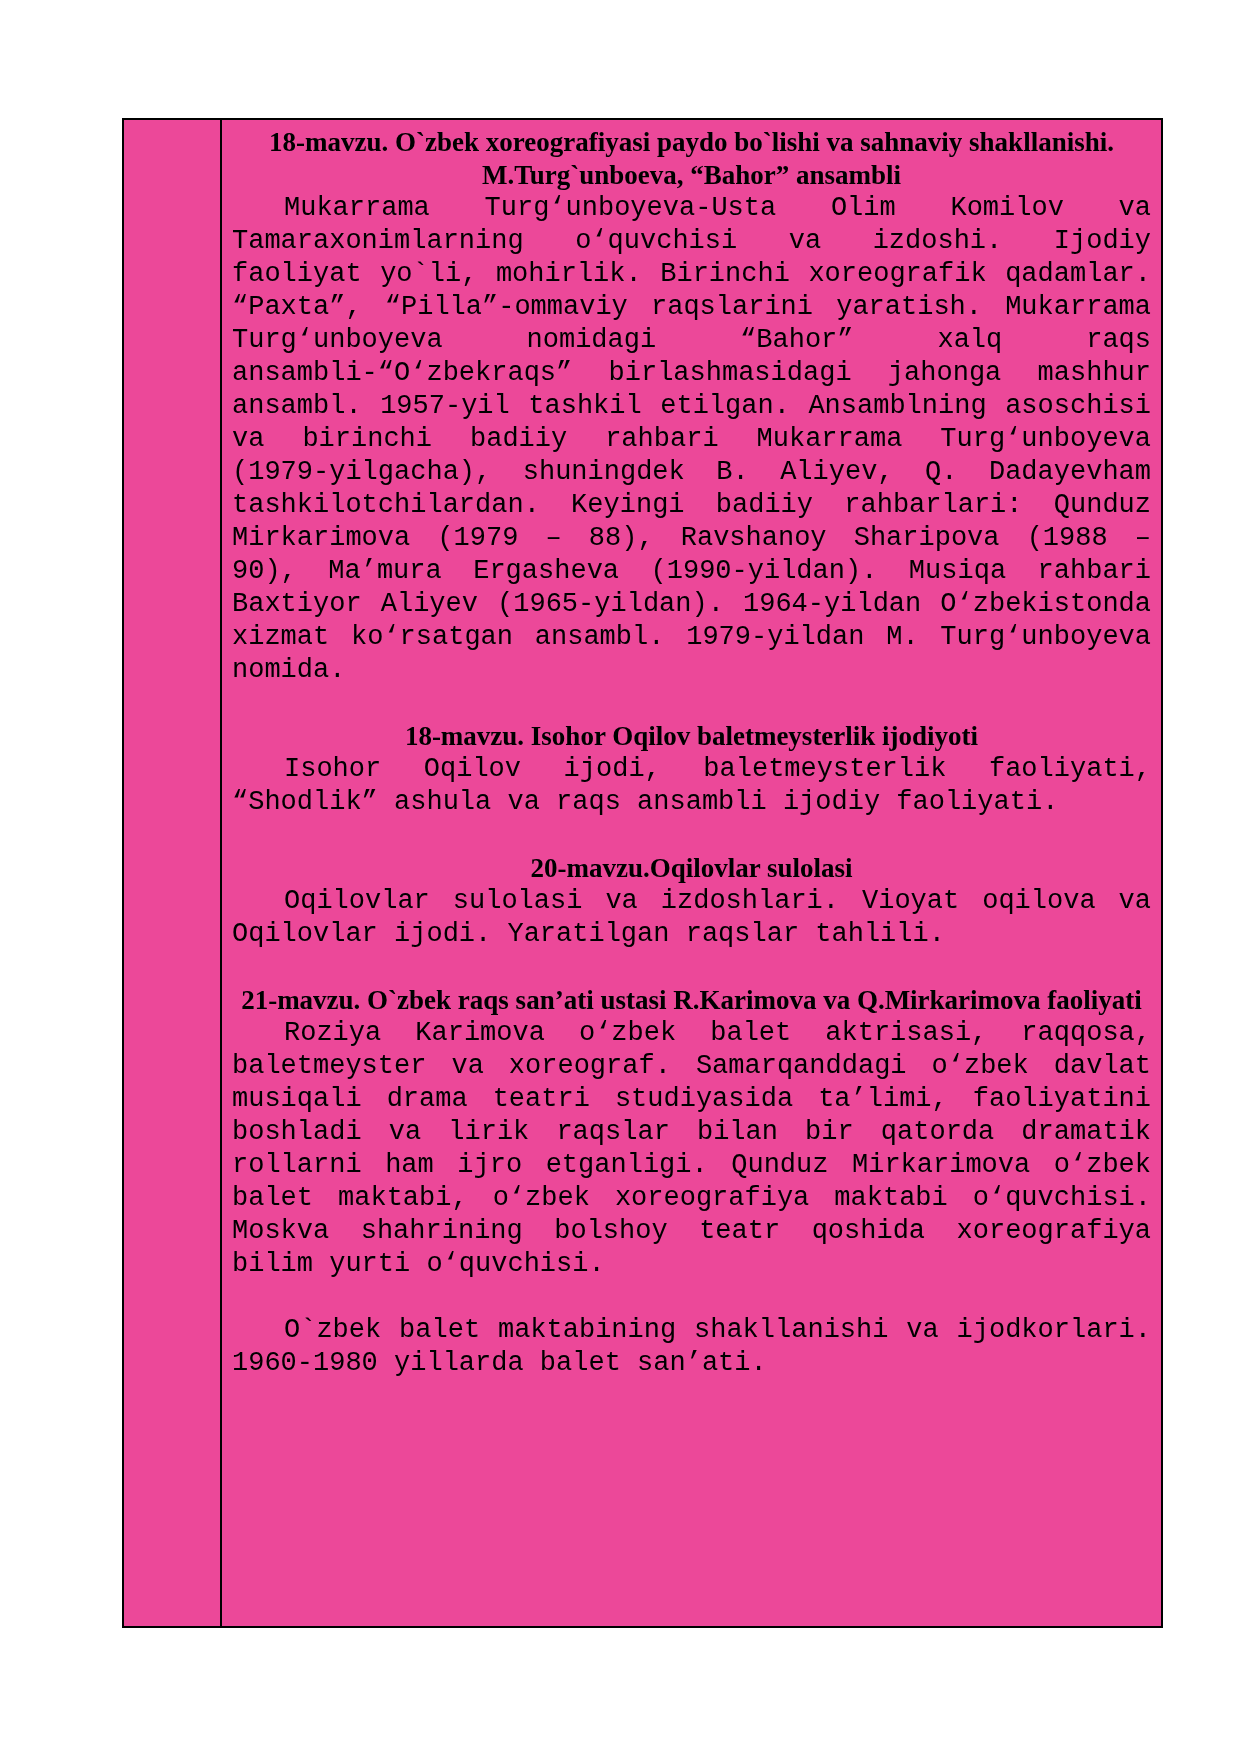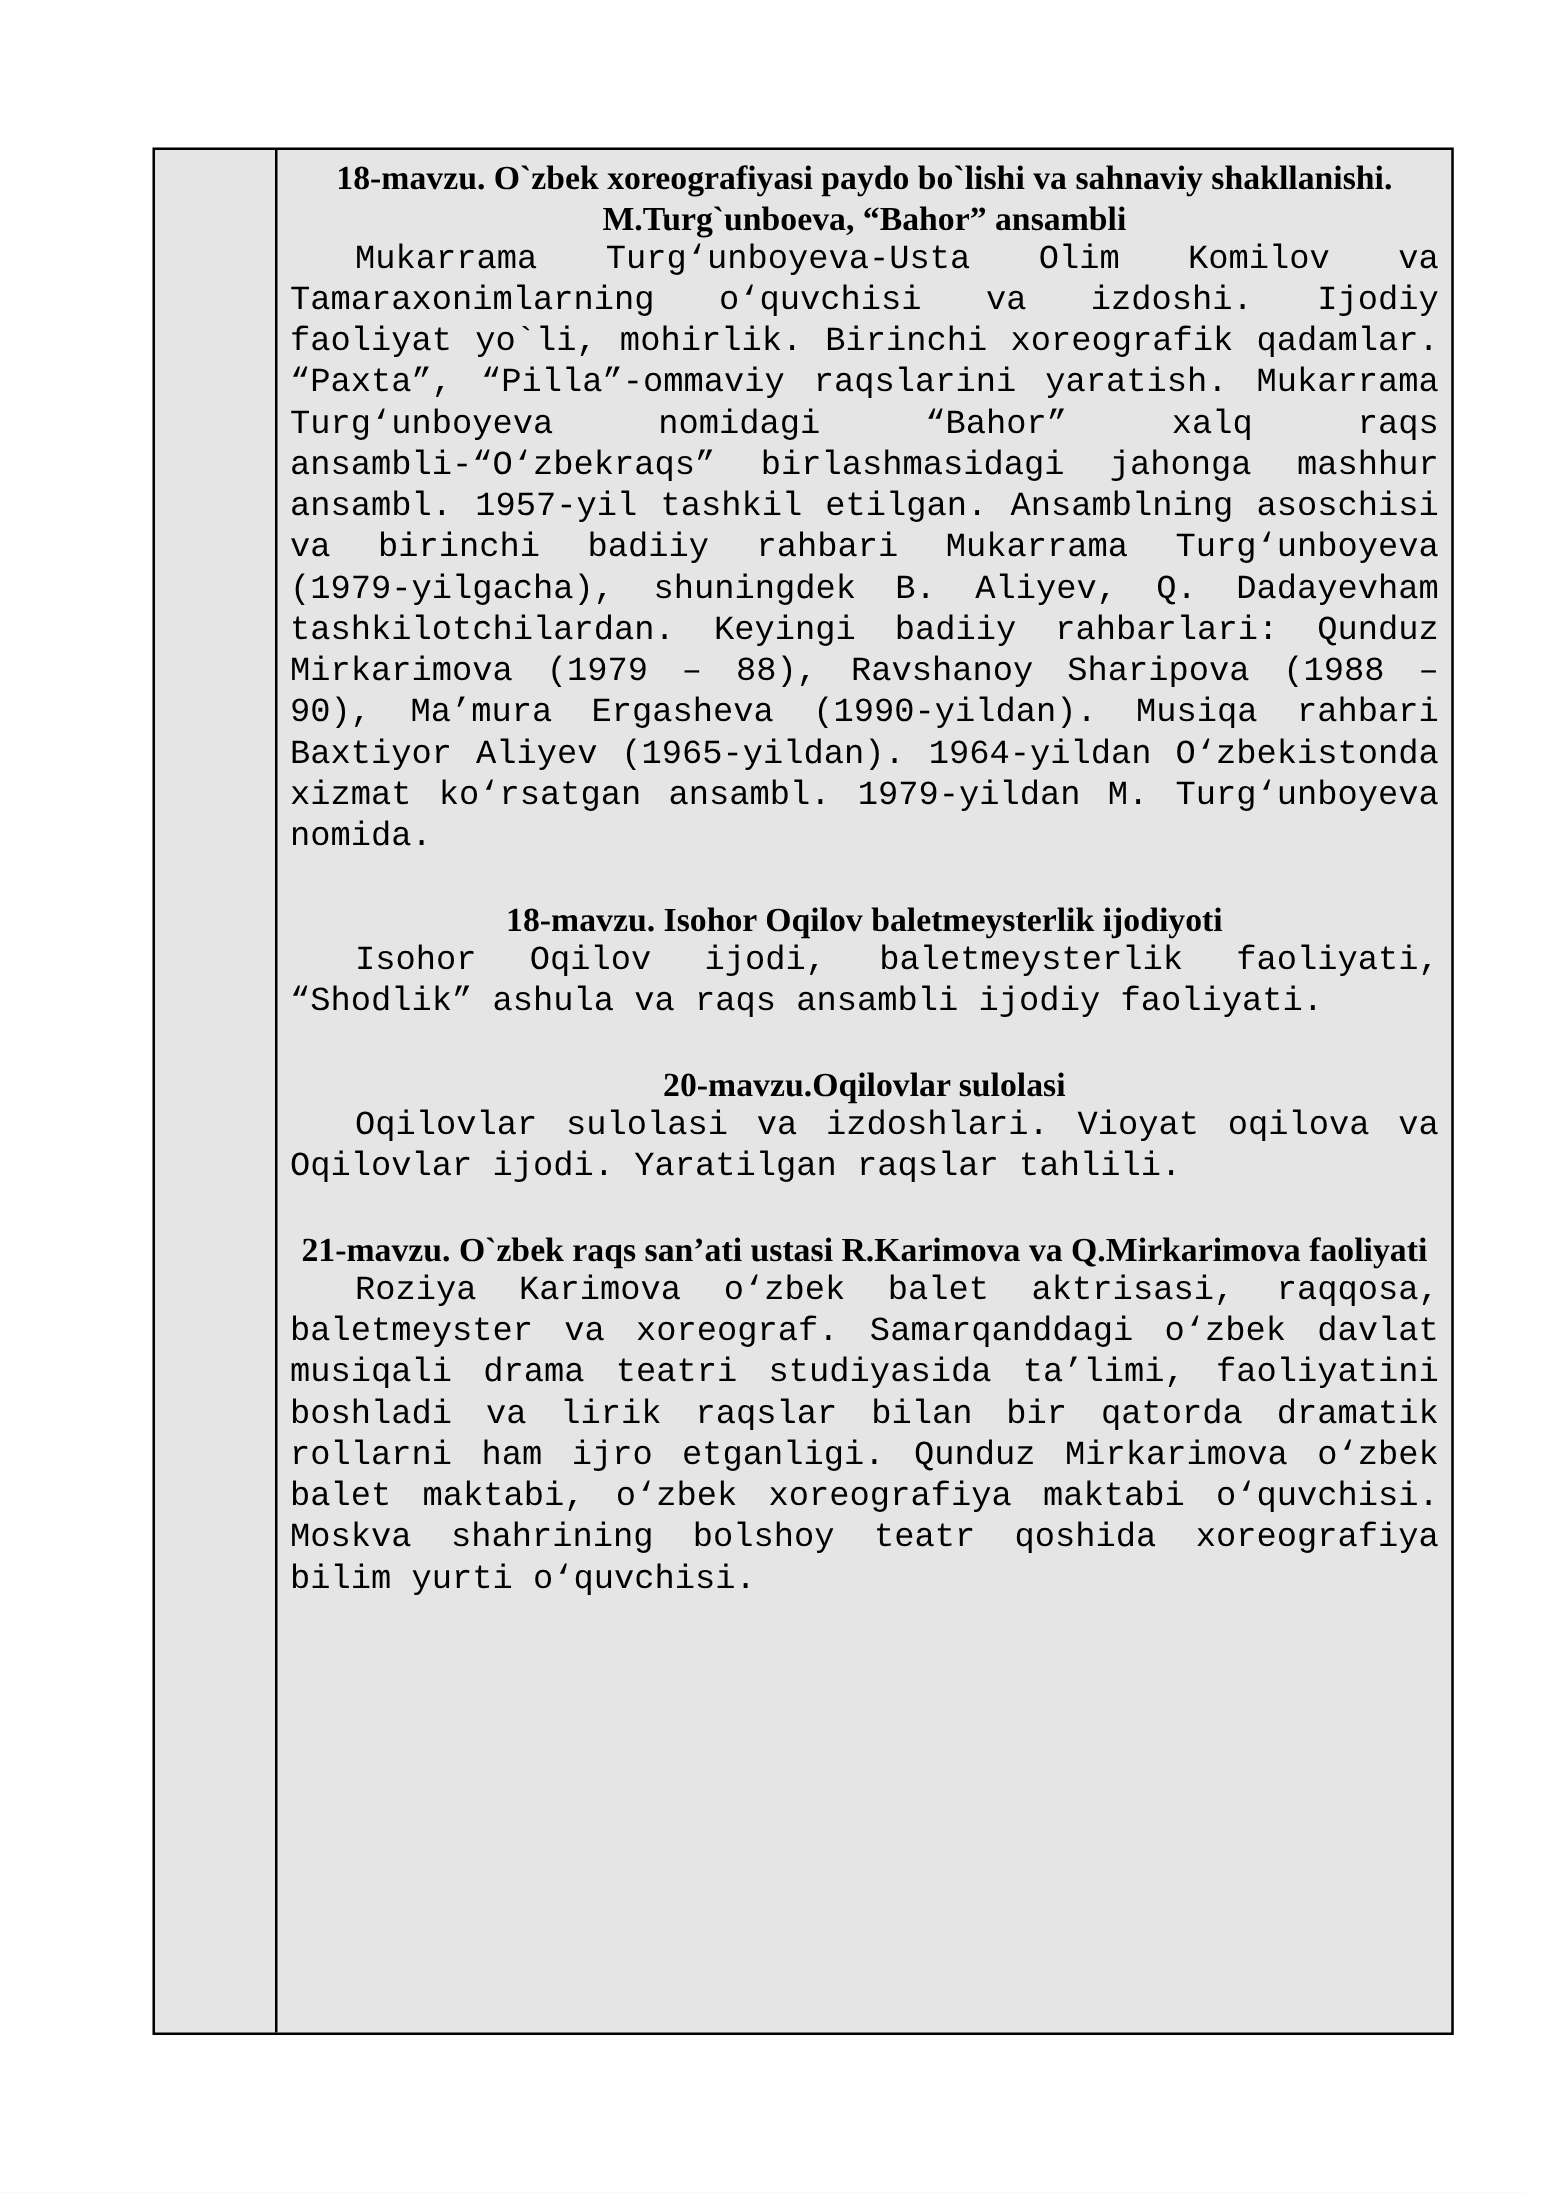--- a/index.html
+++ b/index.html
@@ -9,21 +9,21 @@
     font-family: "Liberation Serif", "DejaVu Serif", serif;
     color: #000000;
     position: relative;
   }
   .doc-table {
     position: absolute;
     left: 122px; top: 118px;
     width: 1041px; height: 1510px;
     border: 2px solid #000000;
     display: flex;
-    background: #e5e5e5;
+    background: #ec4899;
   }
   .cell-left {
     width: 98px;
     flex: none;
     border-right: 2px solid #000000;
   }
   .cell-main {
     flex: 1;
     padding: 6px 10px 0 10px;
     font-size: 27px;
@@ -69,16 +69,17 @@
     <div class="section">
       <div class="heading">21-mavzu. O`zbek raqs san’ati ustasi R.Karimova va Q.Mirkarimova faoliyati</div>
       <div class="para">Roziya Karimova o‘zbek balet aktrisasi, raqqosa, baletmeyster va xoreograf. Samarqanddagi o‘zbek davlat musiqali drama teatri studiyasida ta’limi, faoliyatini boshladi va lirik raqslar bilan bir qatorda dramatik rollarni ham ijro etganligi. Qunduz Mirkarimova o‘zbek balet maktabi, o‘zbek xoreografiya maktabi o‘quvchisi. Moskva shahrining bolshoy teatr qoshida xoreografiya bilim yurti o‘quvchisi.</div>
     </div>
 
 
     <div class="section">
     </div>
 
     <div class="section">
+      <div class="para">O`zbek balet maktabining shakllanishi va ijodkorlari. 1960-1980 yillarda balet san’ati.</div>
     </div>
 
   </div>
 </div>
 
 </body></html>

